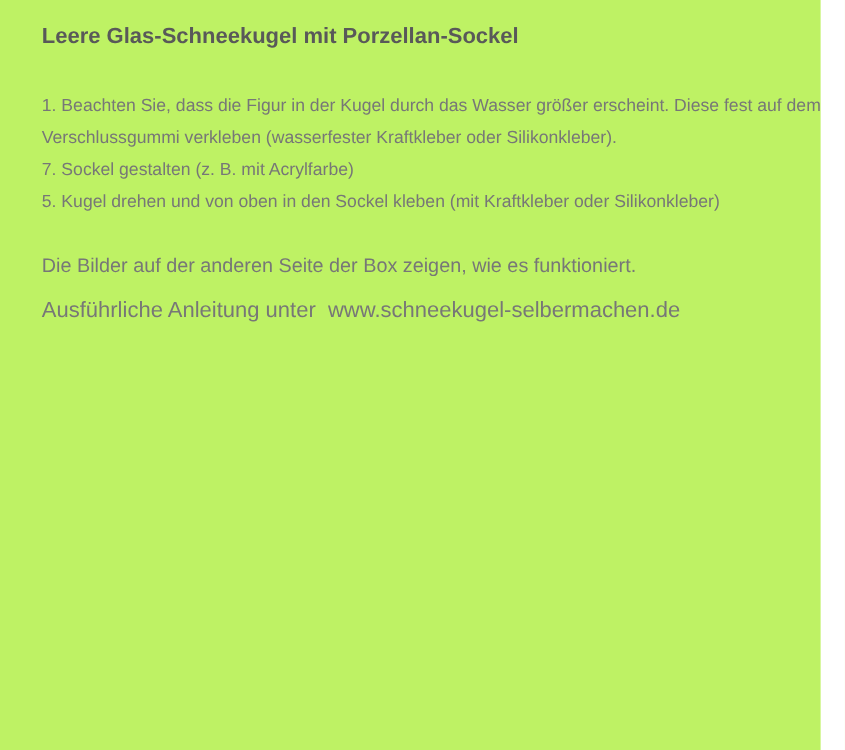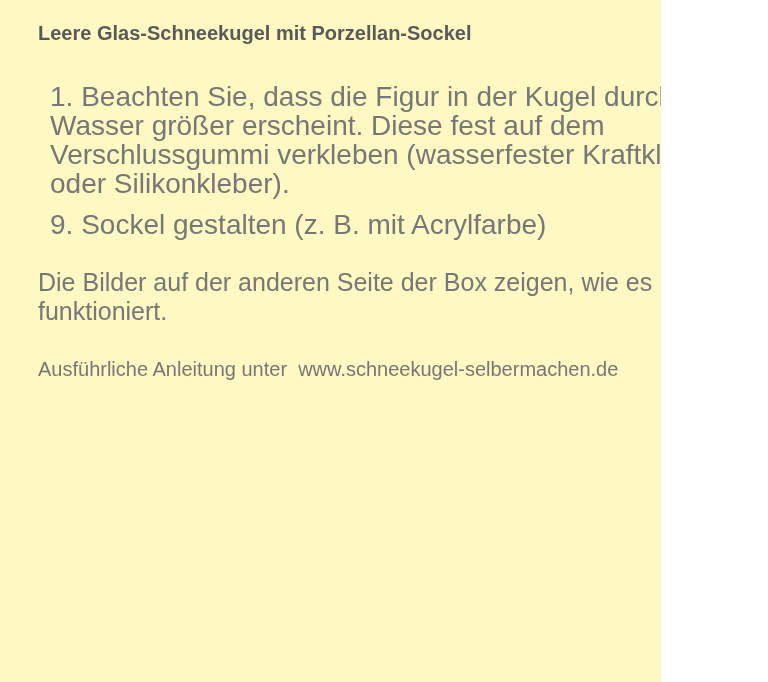--- a/index.html
+++ b/index.html
@@ -2,69 +2,70 @@
 <html><head>
 <meta charset="utf-8">
 <style>
   html, body {
     margin: 0;
     padding: 0;
     background: #ffffff;
   }
   .page {
     position: relative;
-    width: 661px;
+    width: 746px;
     height: 682px;
-    background: #fef9c3;
+    background: #bef264;
     box-sizing: border-box;
     padding: 20px 20px 0 38px;
     font-family: "Liberation Sans", sans-serif;
     overflow: hidden;
   }
   .content {
     width: 712px;
   }
   .title {
     font-size: 20px;
     font-weight: bold;
     color: #595959;
     margin: 0 0 36px 0;
     line-height: 26px;
   }
   .steps p {
-    margin: 12px;
-    font-size: 28px;
+    margin: 0;
+    font-size: 16px;
     line-height: 29px;
     color: #777777;
   }
   .note {
     margin: 29px 0 0 0;
-    font-size: 25px;
+    font-size: 18px;
     line-height: 29px;
     color: #777777;
   }
   .footer {
-    margin: 29px 0 0 0;
+    margin: 12px 0 0 0;
     font-size: 20px;
     line-height: 29px;
     color: #777777;
     white-space: pre-wrap;
   }
 </style>
 </head>
 <body>
 
 <div class="page">
   <div class="content">
 
     <h1 class="title">Leere Glas-Schneekugel mit Porzellan-Sockel</h1>
 
     <div class="steps">
       <p>1. Beachten Sie, dass die Figur in der Kugel durch das Wasser größer erscheint. Diese fest auf dem Verschlussgummi verkleben (wasserfester Kraftkleber oder Silikonkleber).</p>
-      <p>9. Sockel gestalten (z. B. mit Acrylfarbe)</p>
+      <p>7. Sockel gestalten (z. B. mit Acrylfarbe)</p>
+      <p>5. Kugel drehen und von oben in den Sockel kleben (mit Kraftkleber oder Silikonkleber)</p>
     </div>
 
     <p class="note">Die Bilder auf der anderen Seite der Box zeigen, wie es funktioniert.</p>
 
     <p class="footer">Ausführliche Anleitung unter  www.schneekugel-selbermachen.de</p>
 
   </div>
 </div>
 
 </body></html>

